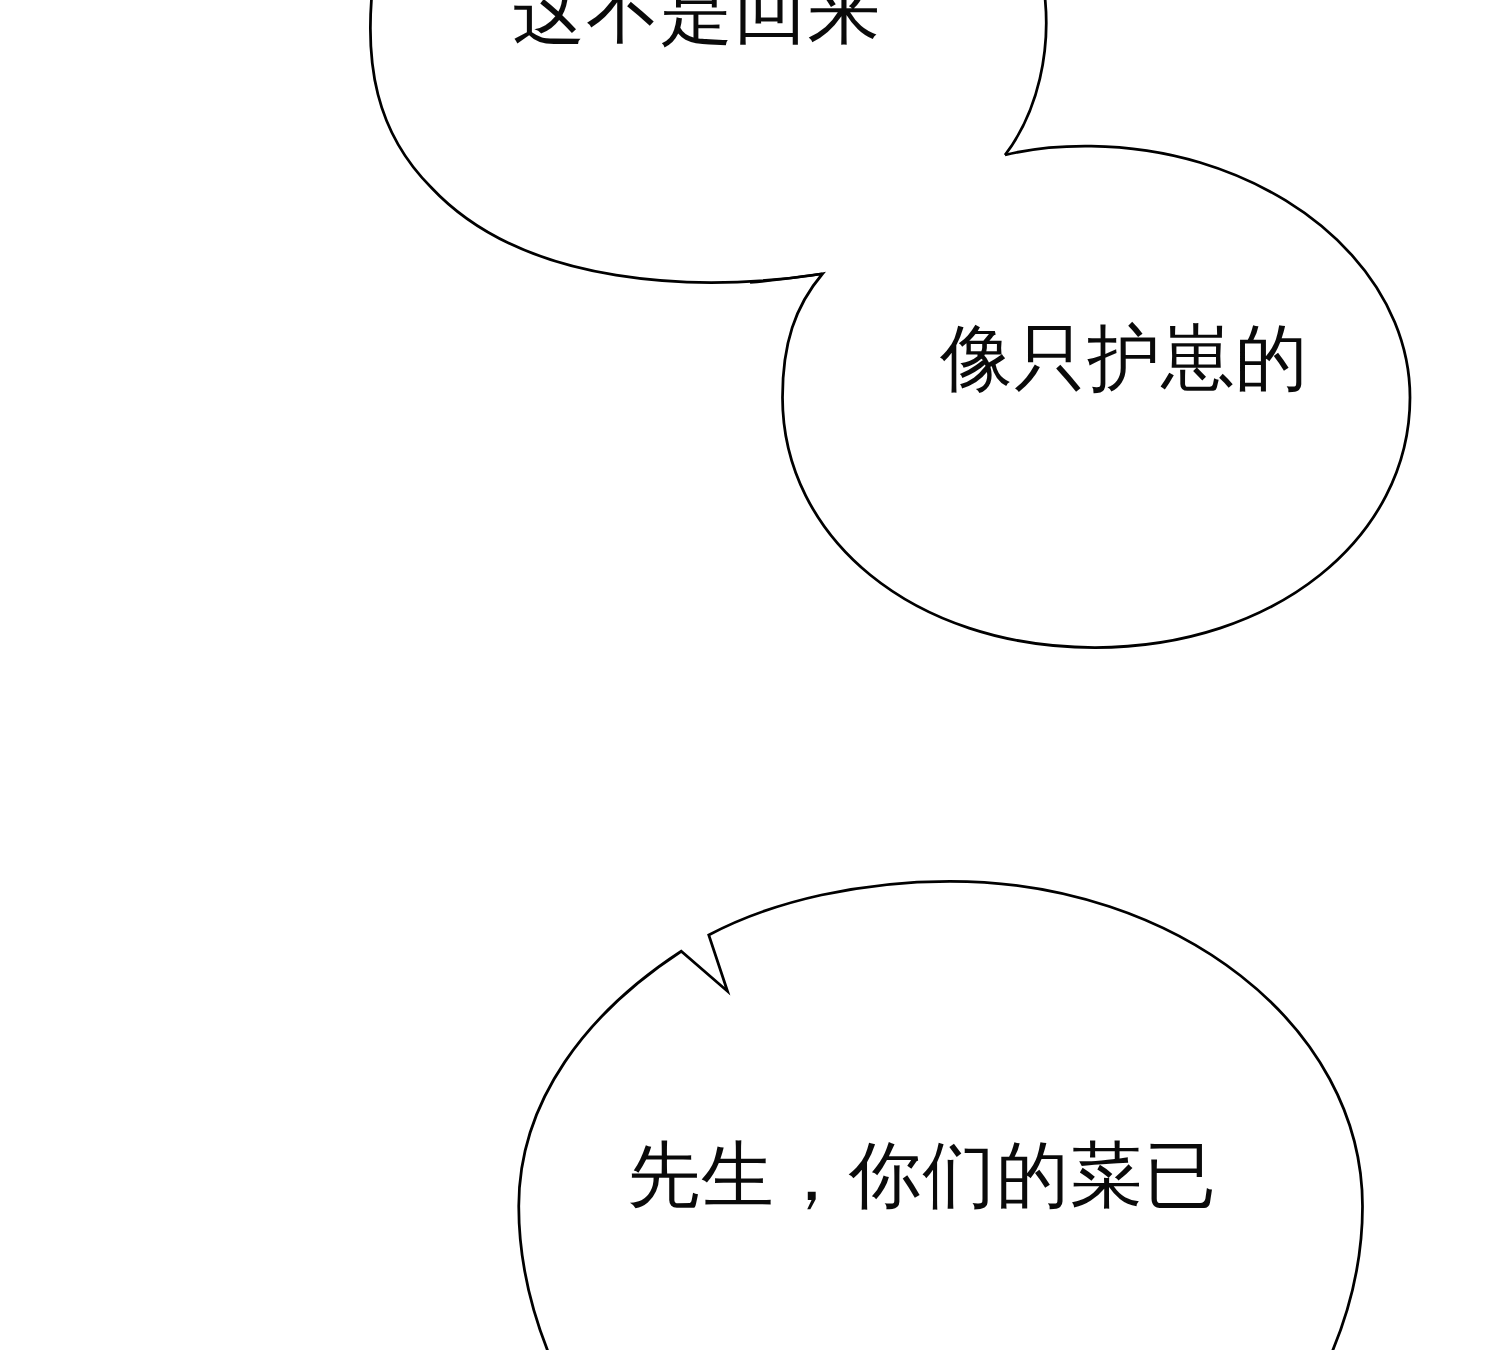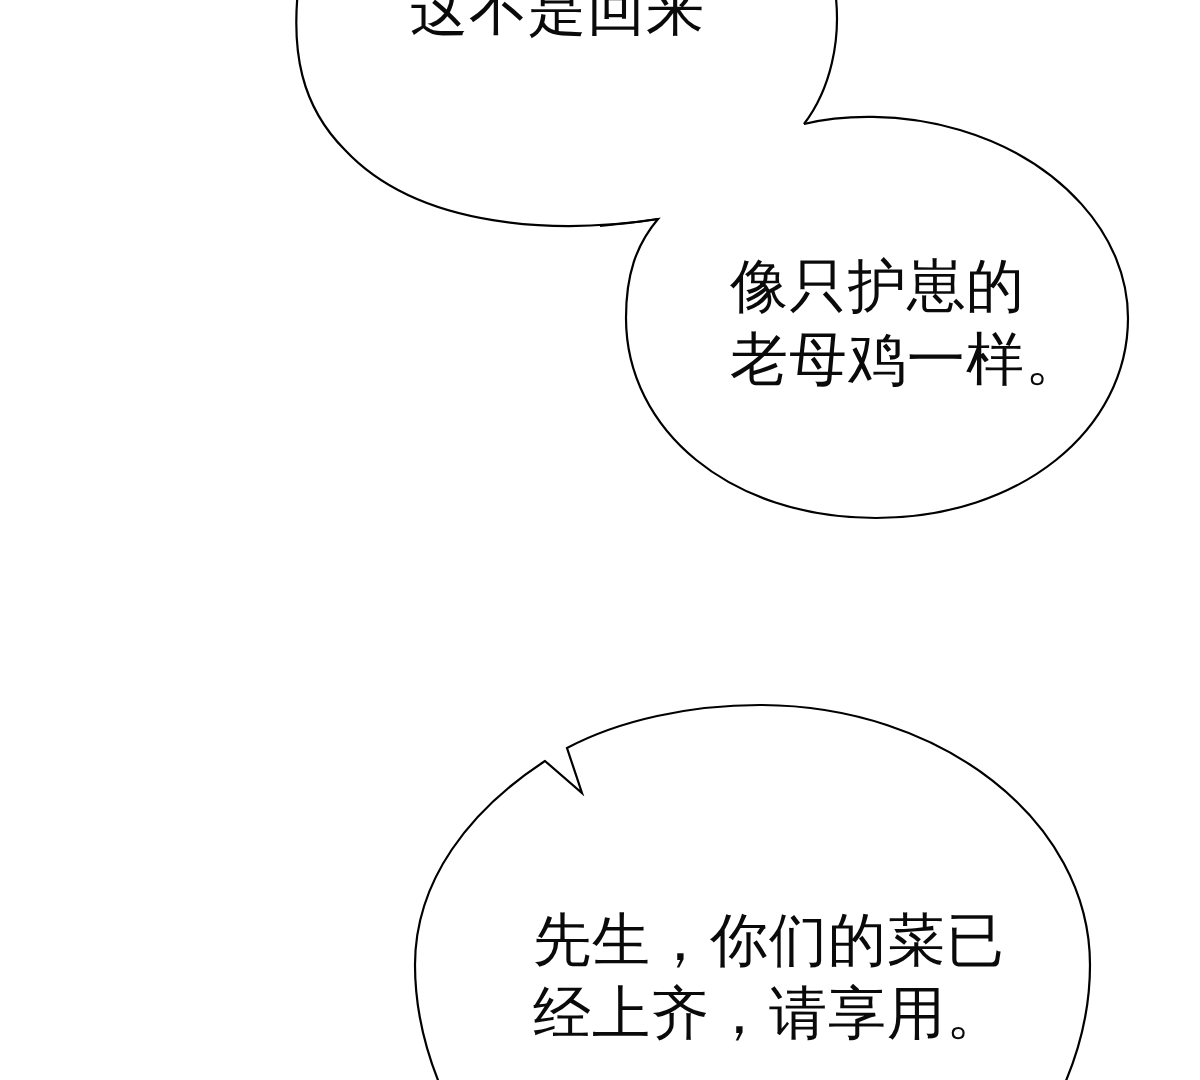--- a/index.html
+++ b/index.html
@@ -63,21 +63,19 @@
            C 425 1050, 415 1010, 415 965
            C 415 880, 470 810, 545 761
            L 582 793
            Z" fill="#ffffff" stroke="#000000" stroke-width="2.2"></path>
 </svg>
 
 <div class="bubble-text" style="left:410px; top:-27px;">
   <span class="line">这不是回来</span>
 </div>
 
-<div class="bubble-text" style="left:730px; top:250px;font-family:Liberation Serif, serif;">
+<div class="bubble-text" style="left:752px; top:250px;font-family:Liberation Serif, serif;">
   <span class="line">像只护崽的</span>
-  <span class="line">老母鸡一样。</span>
 </div>
 
-<div class="bubble-text" style="left:533px; top:904px;">
+<div class="bubble-text" style="left:502px; top:904px;">
   <span class="line">先生，你们的菜已</span>
-  <span class="line">经上齐，请享用。</span>
 </div>
 
 </body></html>

